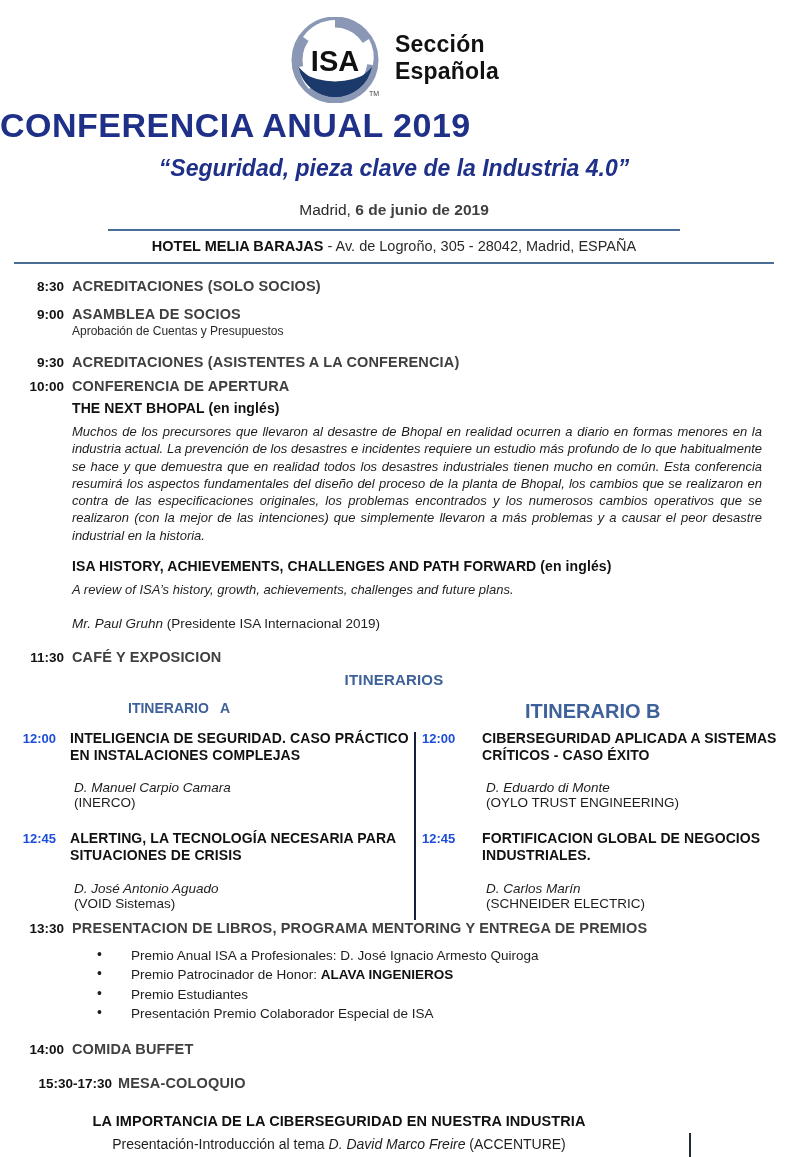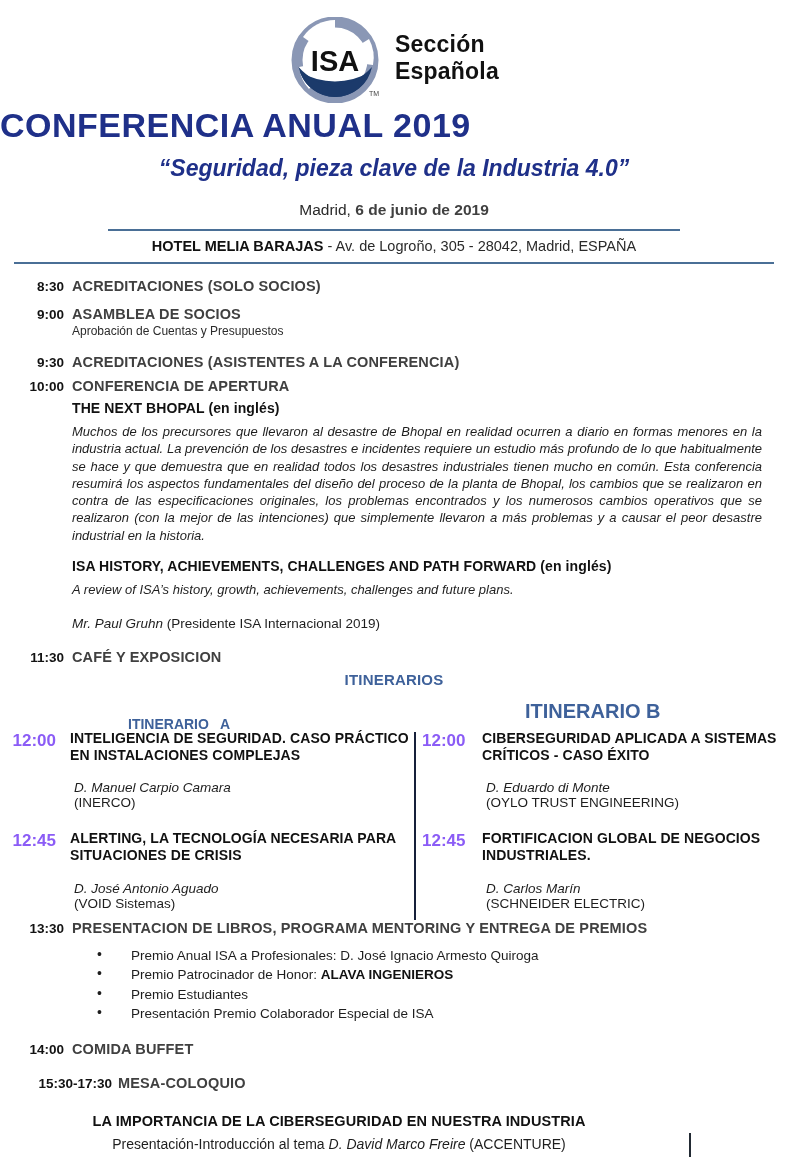--- a/index.html
+++ b/index.html
@@ -164,21 +164,21 @@
     margin-top: 6px;
   }
   .itin-heads {
     position: relative;
     height: 24px;
     margin-top: 12px;
   }
   .itin-head-a {
     position: absolute;
     left: 128px;
-    top: 16px;
+    top: 0;
     color: #3e619a;
     font-size: 14px;
     font-weight: bold;
     white-space: pre;
   }
   .itin-head-b {
     position: absolute;
     left: 525px;
     top: 0;
     color: #3e619a;
@@ -205,23 +205,23 @@
   }
   .col-a { left: 0; width: 410px; }
   .col-b { left: 422px; width: 360px; }
 
   .sess {
     display: flex;
     align-items: flex-start;
   }
   .sess-time {
     flex: 0 0 auto;
-    font-size: 17px;
-    font-weight: bold;
-    color: #8b5cf6;
+    font-size: 13px;
+    font-weight: bold;
+    color: #1d4ed8;
     padding-top: 1px;
   }
   .col-a .sess-time { width: 56px; text-align: right; padding-right: 0; }
   .col-b .sess-time { width: 52px; text-align: left; padding-left: 0; }
   .sess-body { flex: 1; padding-left: 14px; }
   .col-b .sess-body { padding-left: 8px; }
   .sess-title {
     font-size: 14px;
     font-weight: bold;
     color: #111;

